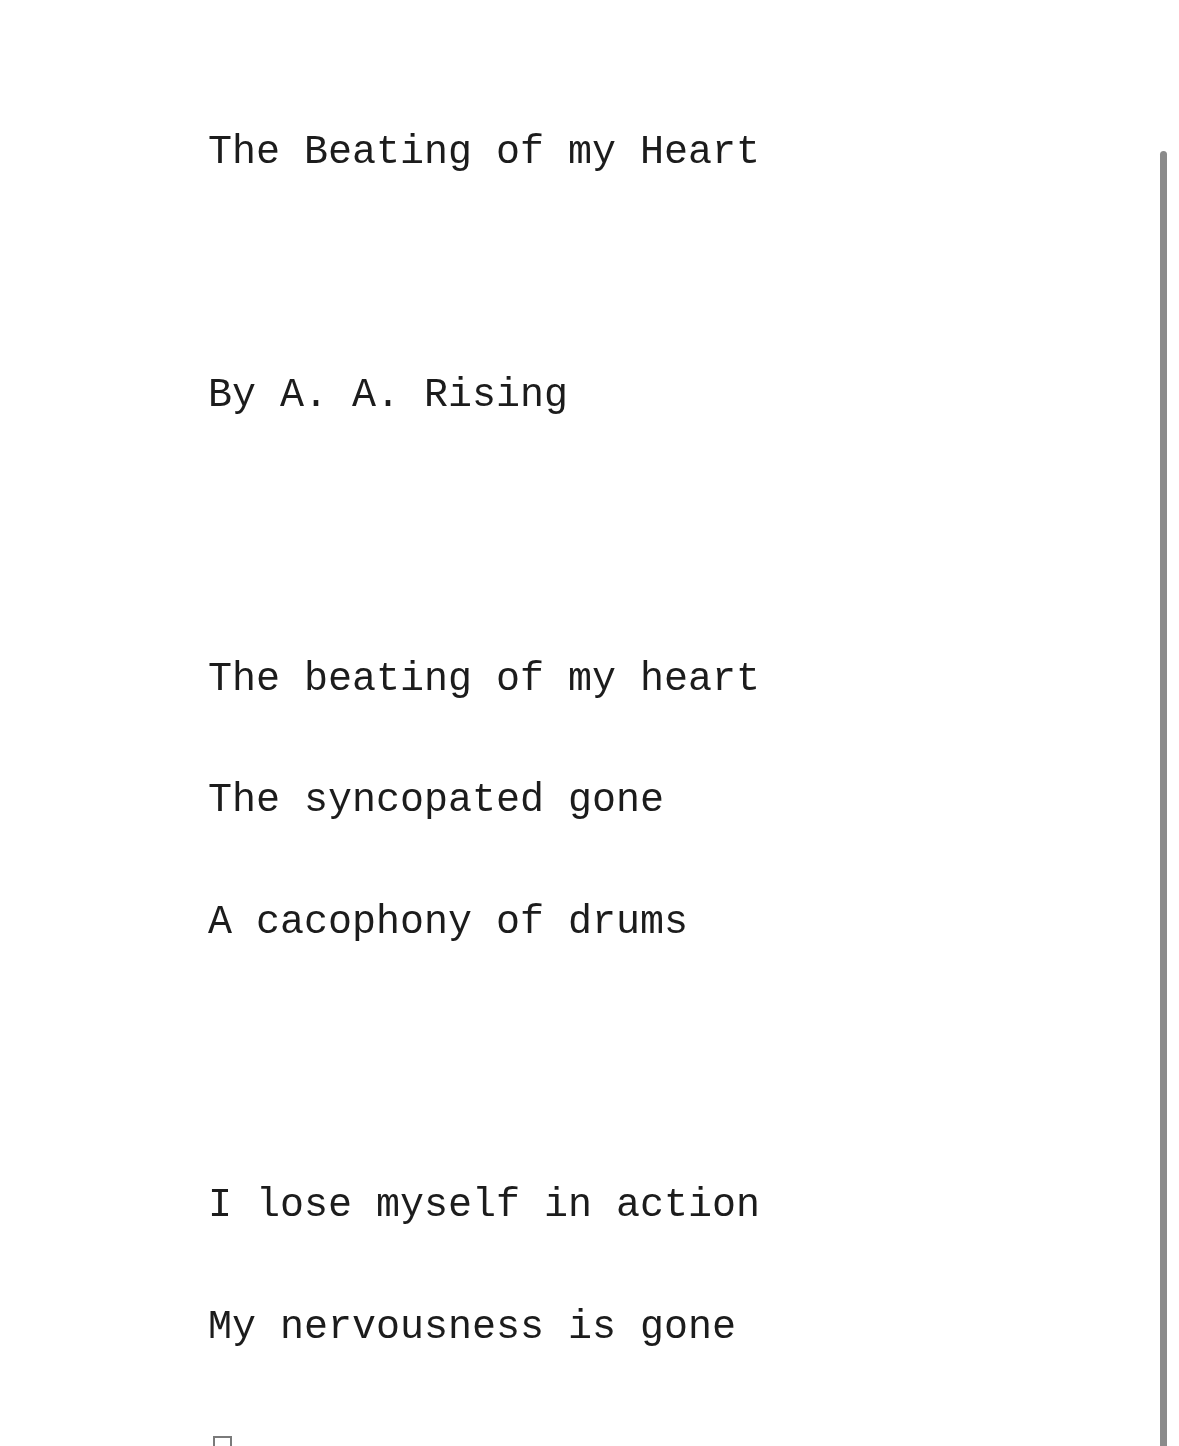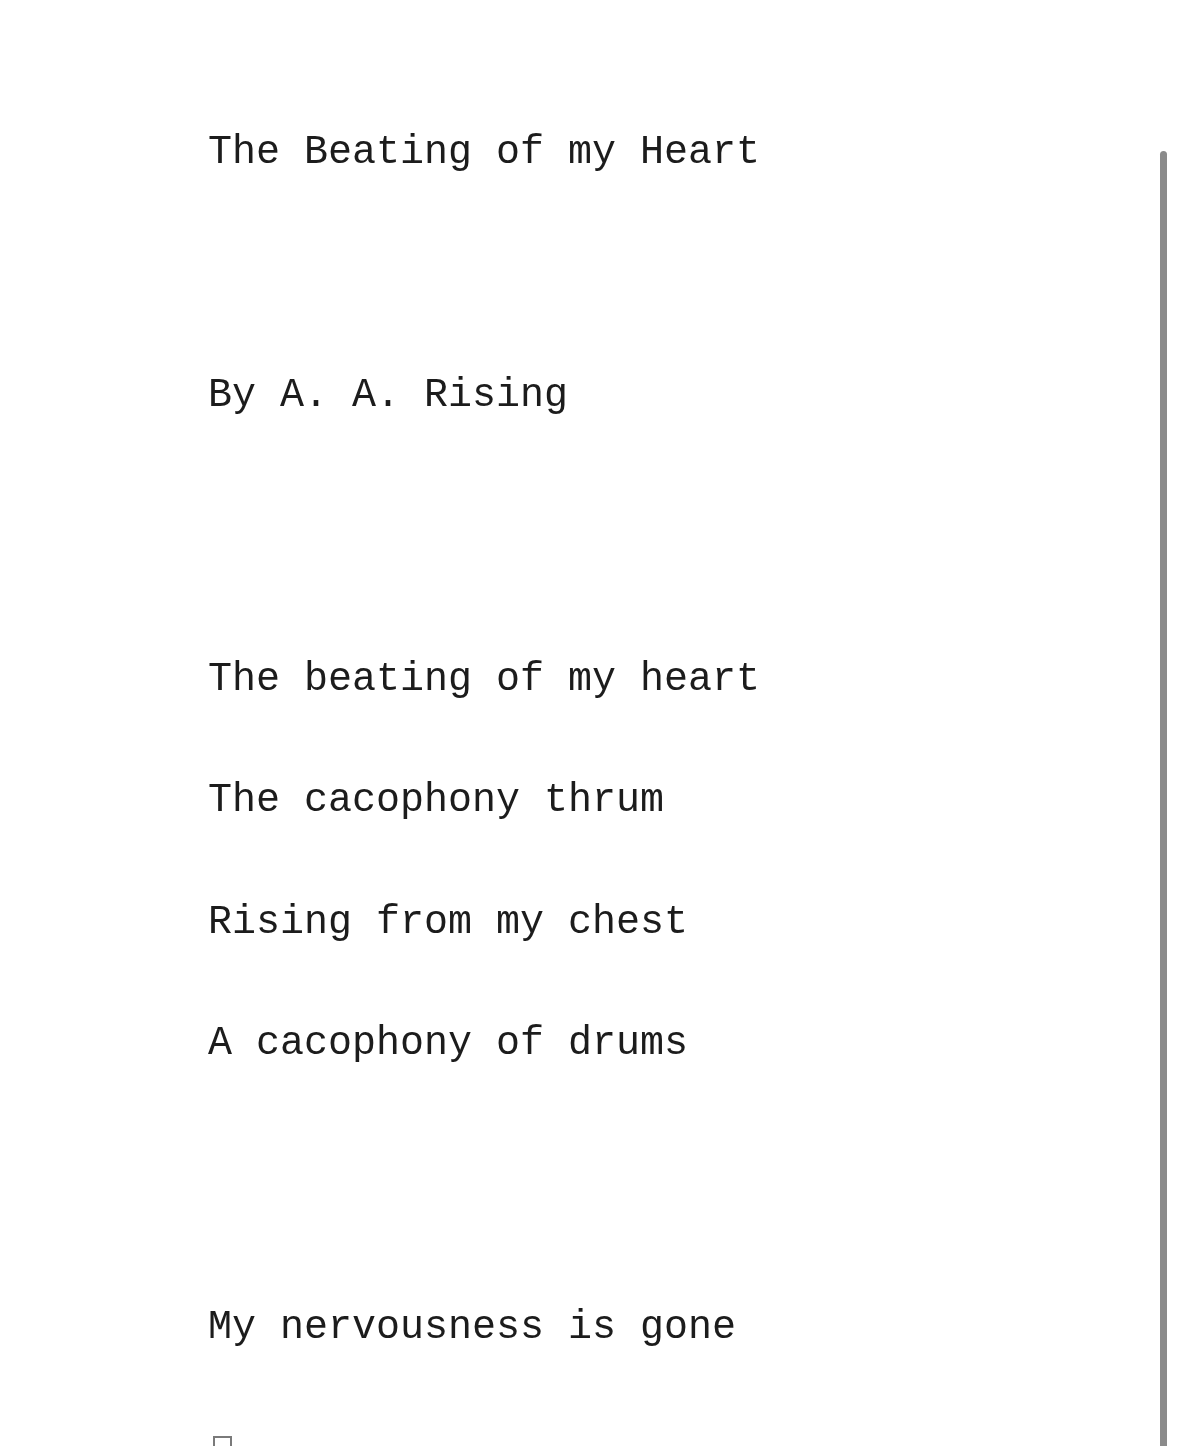--- a/index.html
+++ b/index.html
@@ -52,25 +52,25 @@
 </head>
 <body>
 
 <div class="poem">
   <div class="line">The Beating of my Heart</div>
   <div class="gap"></div>
   <div class="line">By A. A. Rising</div>
   <div class="gap"></div>
 
   <div class="line">The beating of my heart</div>
-  <div class="line">The cacophony thrum</div>
-  <div class="line">Rising from my chest</div>
+  <div class="line">The syncopated gone</div>
   <div class="line">A cacophony of drums</div>
   <div class="gap"></div>
 
+  <div class="line">I lose myself in action</div>
   <div class="line">My nervousness is gone</div>
   
   
   
 
   
   
   
   
   

